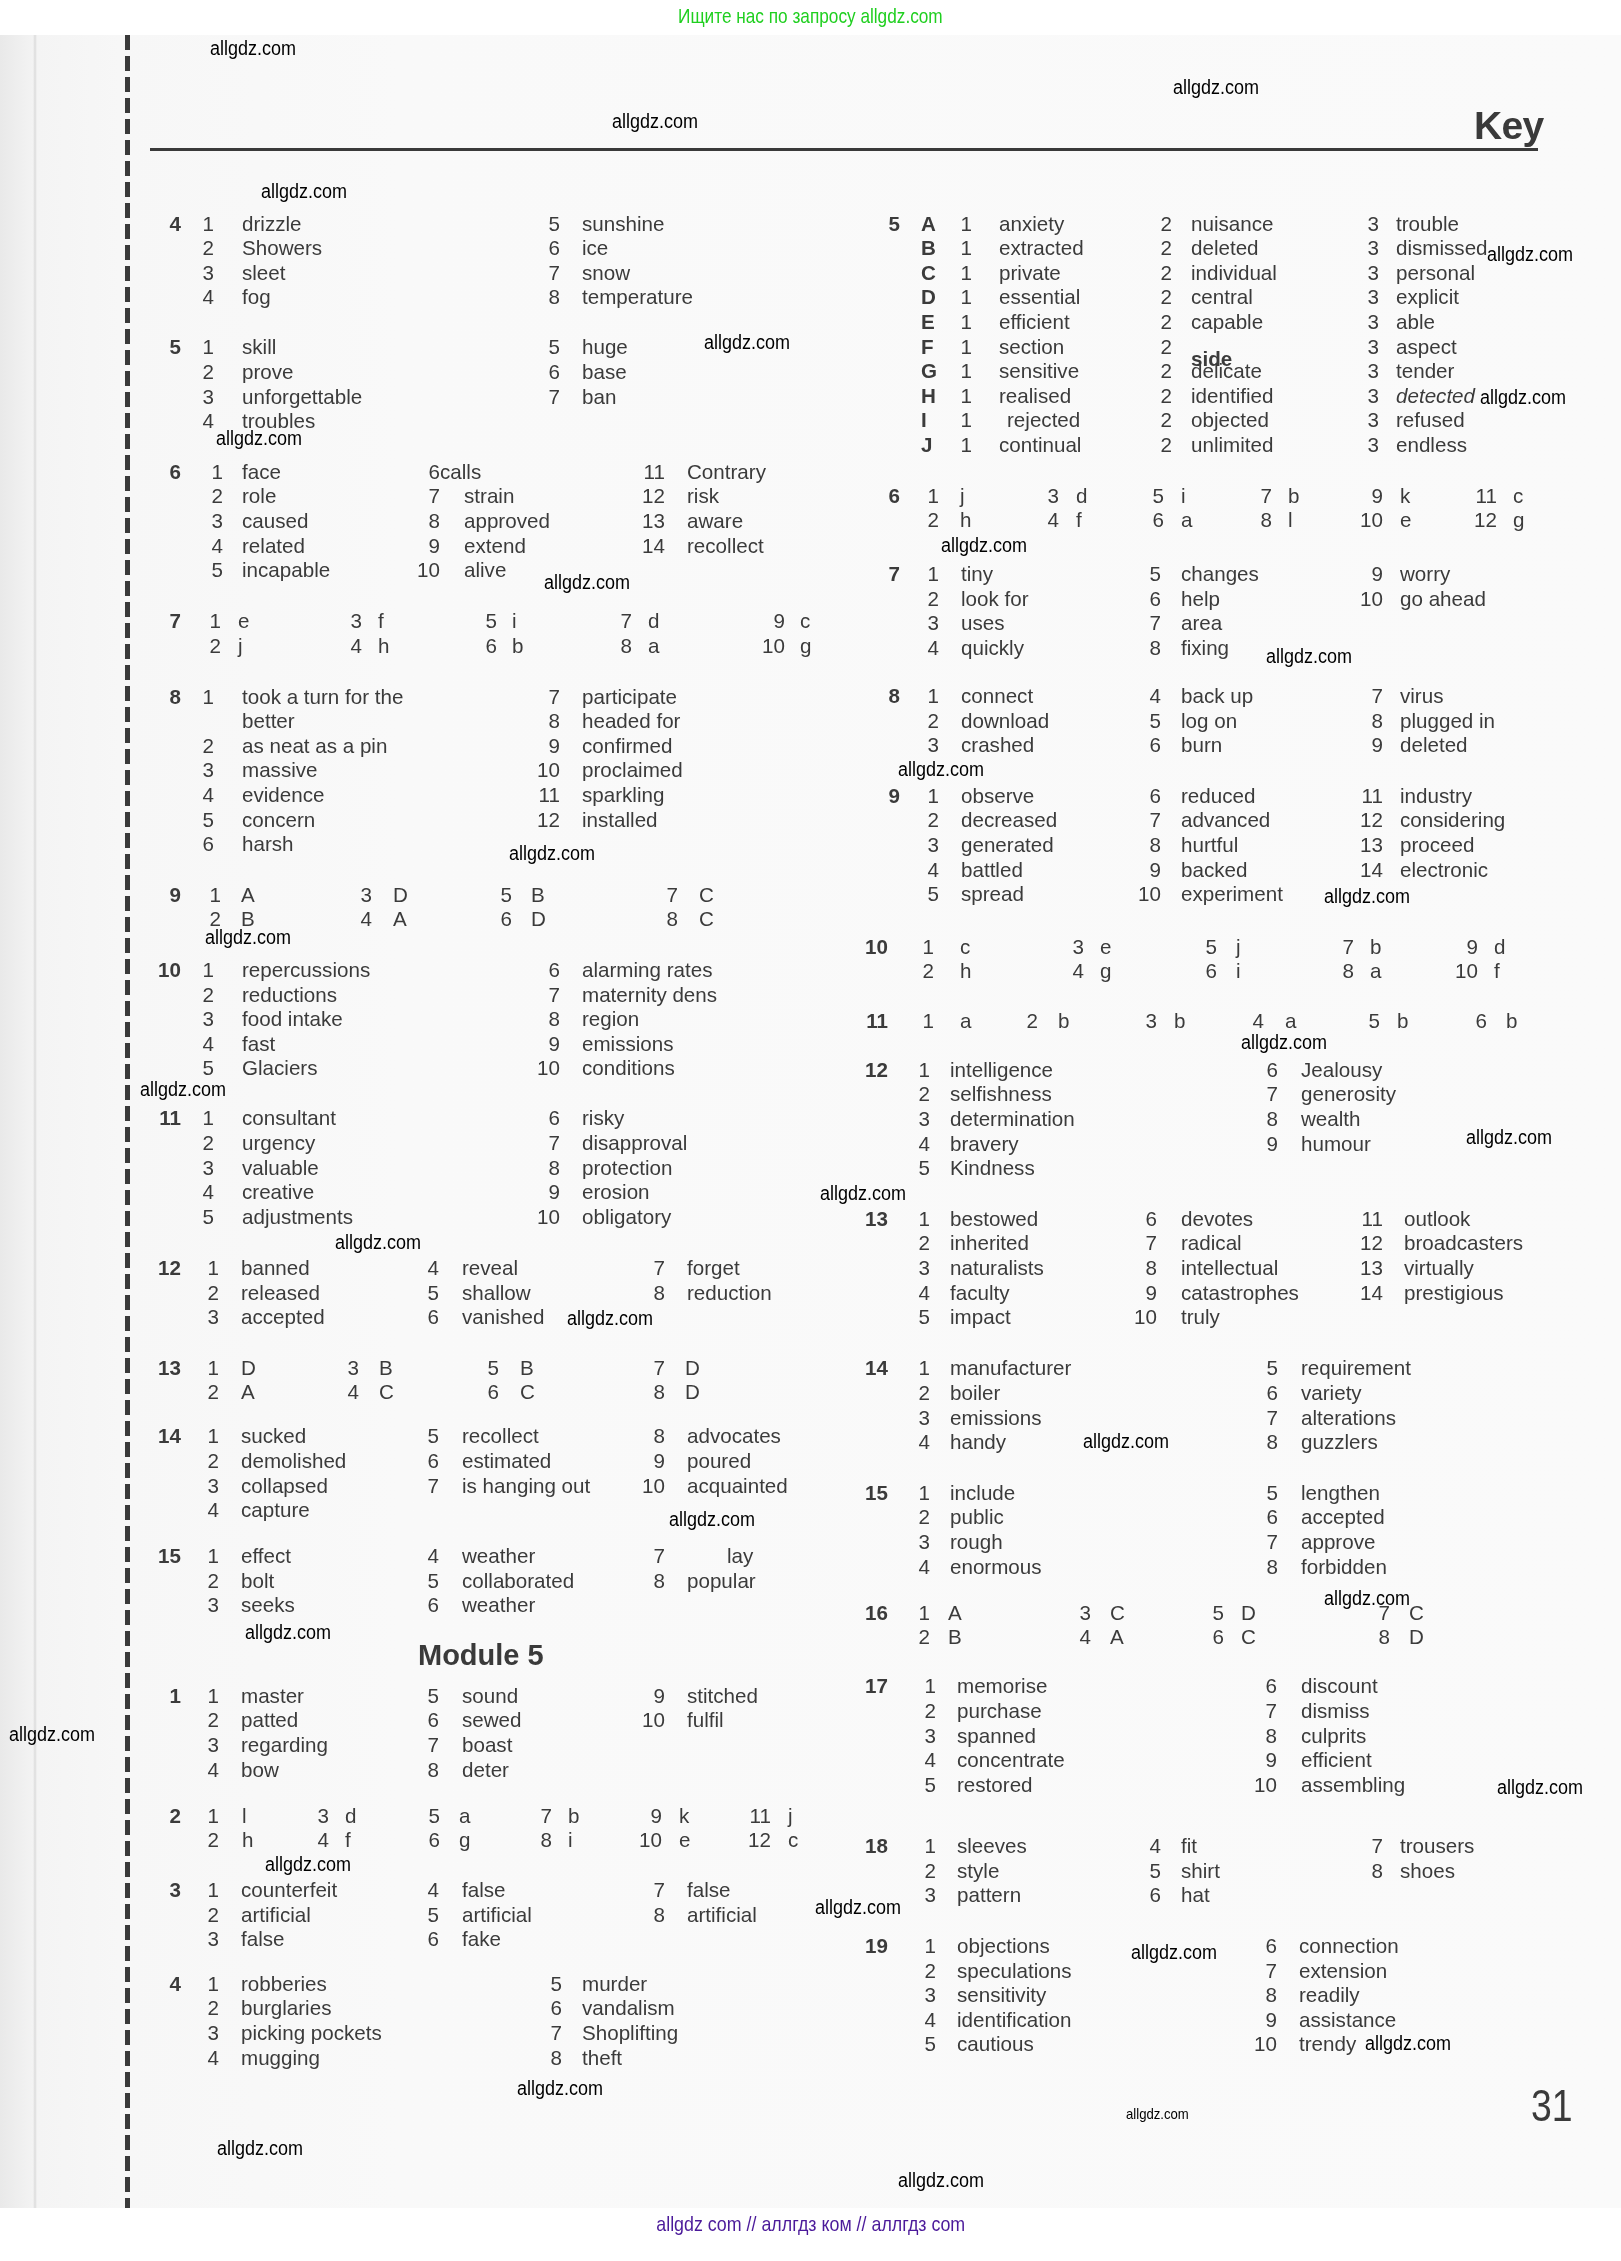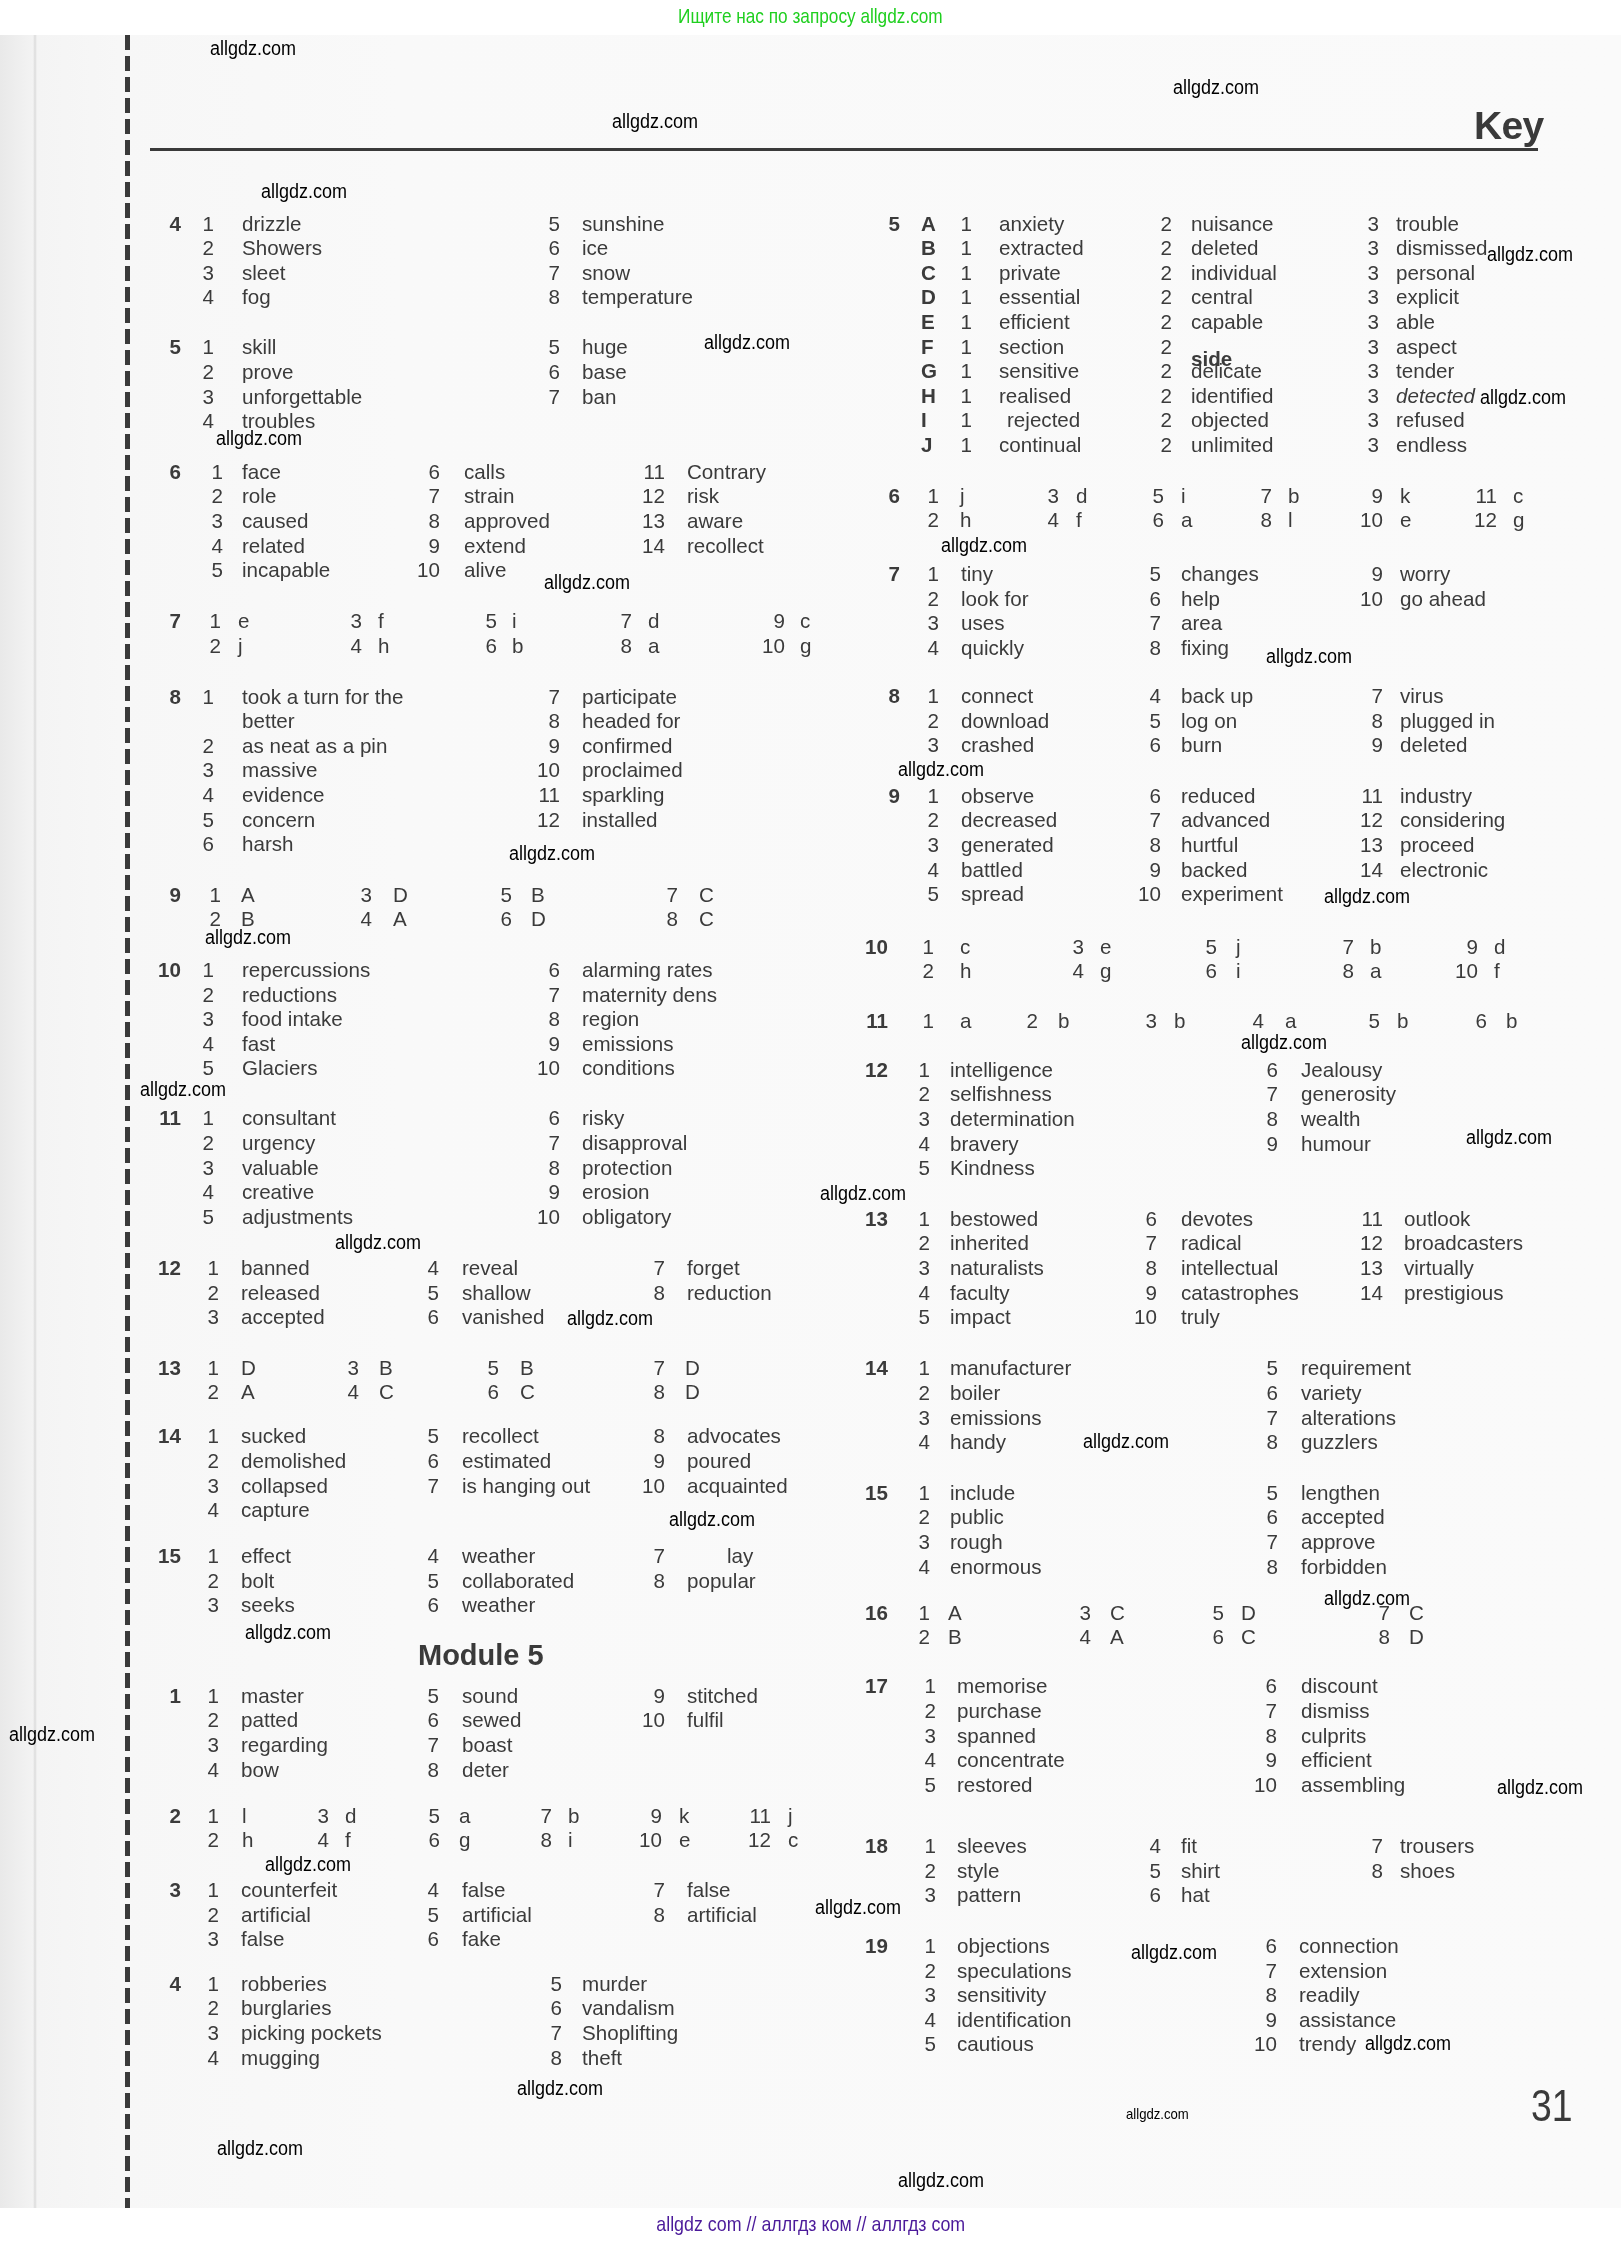--- a/index.html
+++ b/index.html
@@ -121,21 +121,21 @@
     <div class="cell-word" style="top: 460px; left: 242px;">face</div>
     <div class="cell-num" style="top: 484px; left: 190px;">2</div>
     <div class="cell-word" style="top: 484px; left: 242px;">role</div>
     <div class="cell-num" style="top: 509px; left: 190px;">3</div>
     <div class="cell-word" style="top: 509px; left: 242px;">caused</div>
     <div class="cell-num" style="top: 534px; left: 190px;">4</div>
     <div class="cell-word" style="top: 534px; left: 242px;">related</div>
     <div class="cell-num" style="top: 558px; left: 190px;">5</div>
     <div class="cell-word" style="top: 558px; left: 242px;">incapable</div>
     <div class="cell-num" style="top: 460px; left: 407px;">6</div>
-    <div class="cell-word" style="top: 460px; left: 464px;">calls</div>
+    <div class="cell-word" style="top: 460px; left: 440px;">calls</div>
     <div class="cell-num" style="top: 484px; left: 407px;">7</div>
     <div class="cell-word" style="top: 484px; left: 464px;">strain</div>
     <div class="cell-num" style="top: 509px; left: 407px;">8</div>
     <div class="cell-word" style="top: 509px; left: 464px;">approved</div>
     <div class="cell-num" style="top: 534px; left: 407px;">9</div>
     <div class="cell-word" style="top: 534px; left: 464px;">extend</div>
     <div class="cell-num" style="top: 558px; left: 407px;">10</div>
     <div class="cell-word" style="top: 558px; left: 464px;">alive</div>
     <div class="cell-num" style="top: 460px; left: 632px;">11</div>
     <div class="cell-word" style="top: 460px; left: 687px;">Contrary</div>

